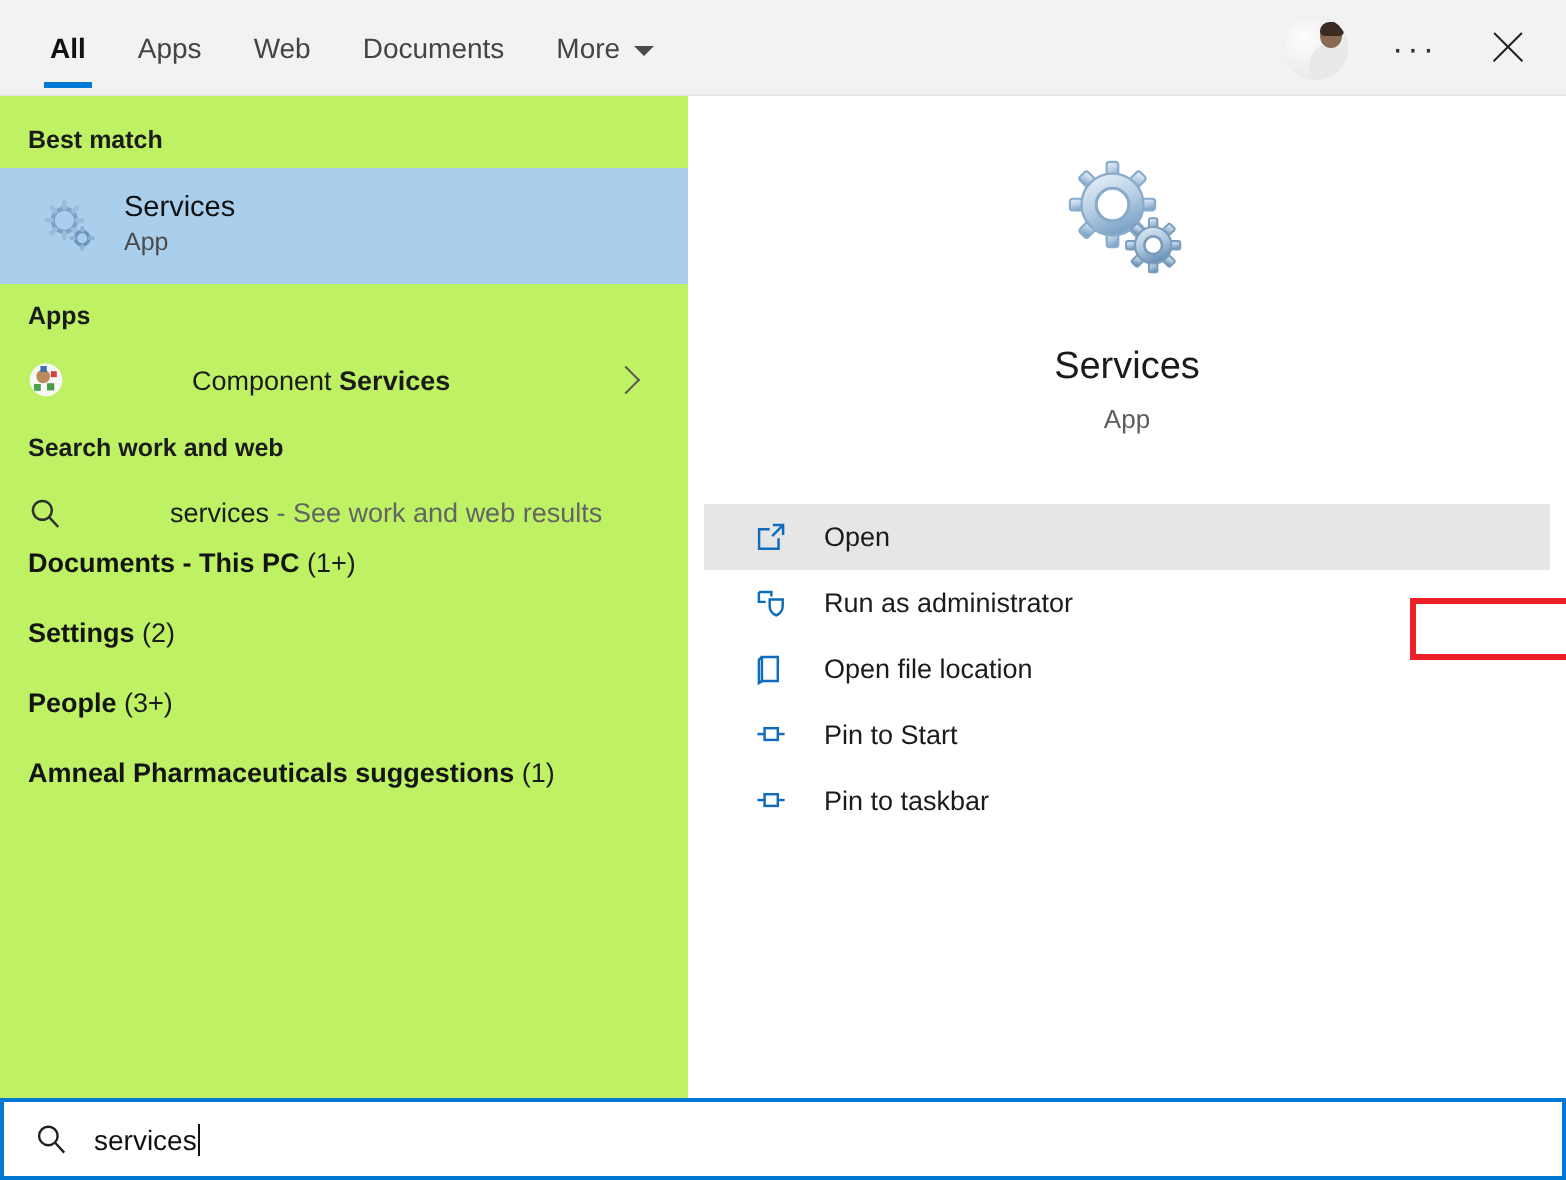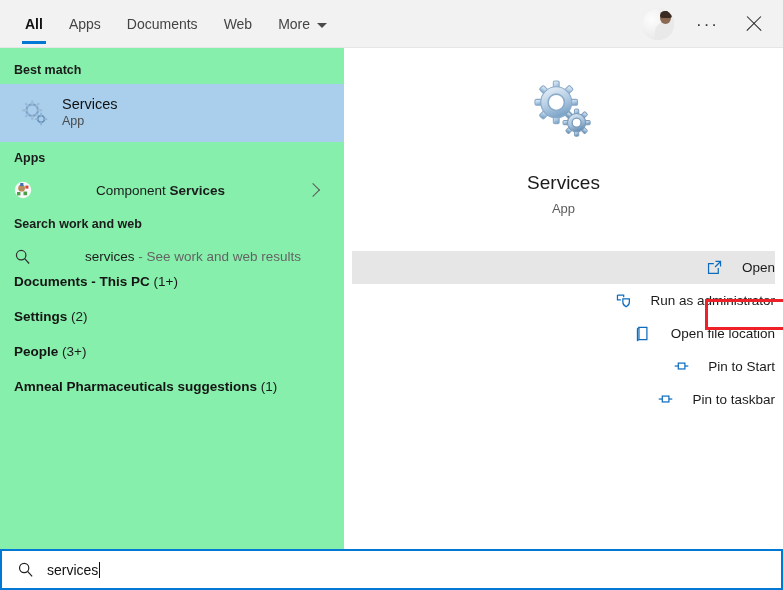--- a/index.html
+++ b/index.html
@@ -154,21 +154,21 @@
     flex: 1 1 auto;
     display: flex;
     min-height: 0;
     position: relative;
   }
 
   
   .left {
     width: 344px;
     flex: 0 0 344px;
-    background: #86efac;
+    background: #bef264;
     padding-top: 6px;
     overflow: hidden;
   }
   .section-head {
     font-size: 12.5px;
     font-weight: 700;
     color: #1b1b1b;
     padding: 9px 0 7px 14px;
   }
   .best-row {
@@ -260,21 +260,20 @@
   .actions {
     margin-top: 35px;
     padding: 0 8px 0 8px;
   }
   .action-row {
     height: 33px;
     display: flex;
     align-items: center;
     padding-left: 20px;
     cursor: default;
-    justify-content: flex-end;
   }
   .action-row.highlight { background: #e6e6e6; }
   .action-icon {
     width: 26px;
     display: flex;
     align-items: center;
     justify-content: center;
     flex: 0 0 26px;
   }
   .action-label {
@@ -338,24 +337,24 @@
 
   <div class="header">
     <div class="tabs">
       <div class="tab active">
         <span>All</span>
       </div>
       <div class="tab">
         <span>Apps</span>
       </div>
       <div class="tab">
+        <span>Web</span>
+      </div>
+      <div class="tab">
         <span>Documents</span>
-      </div>
-      <div class="tab">
-        <span>Web</span>
       </div>
       <div class="tab">
         <span>More</span>
         <span class="caret"></span>
       </div>
     </div>
 
     <div class="header-right">
       <div class="avatar">
         <div class="av-bg"></div>

